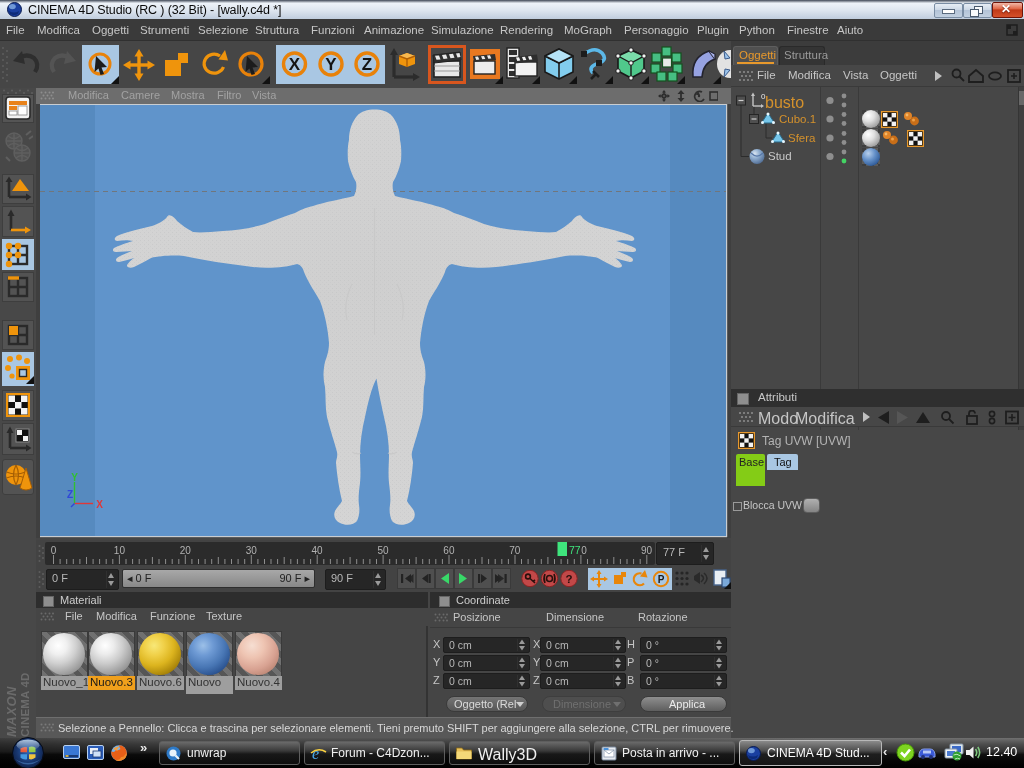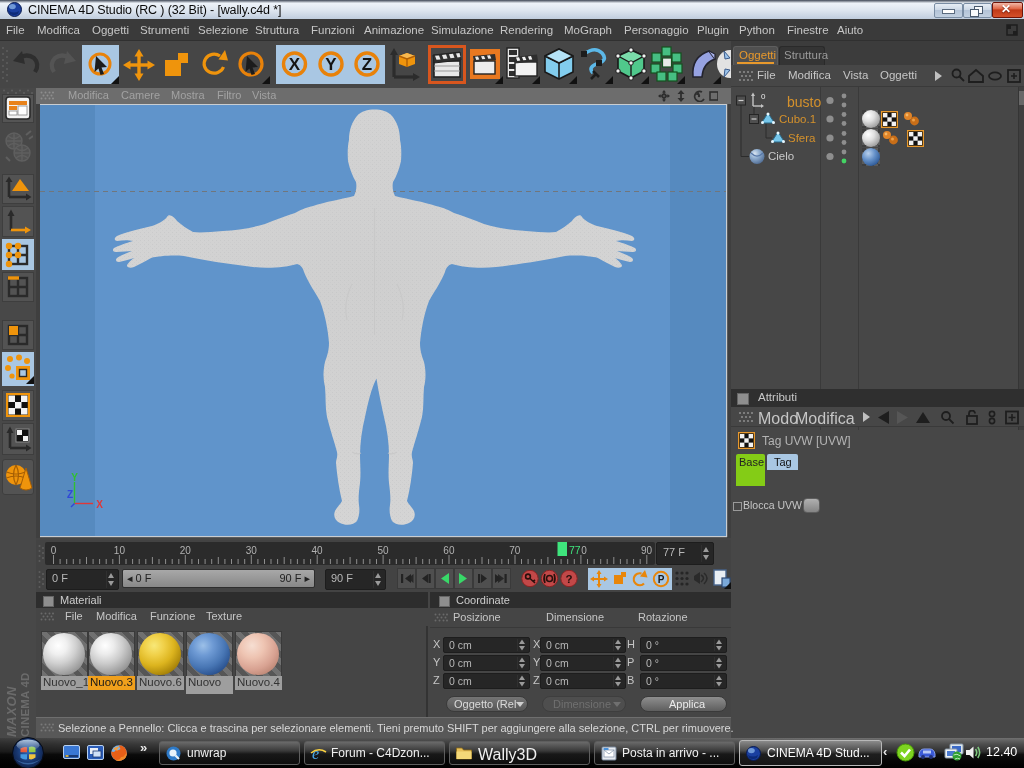--- a/index.html
+++ b/index.html
@@ -983,24 +983,24 @@
         <defs>
           <radialGradient id="cielog" cx="0.35" cy="0.3" r="0.8">
             <stop offset="0" stop-color="#d8e4f0"></stop>
             <stop offset="0.4" stop-color="#90aed0"></stop>
             <stop offset="1" stop-color="#48648c"></stop>
           </radialGradient>
         </defs>
         <circle cx="26" cy="69.5" r="7.5" fill="url(#cielog)"></circle>
         <path d="M20 66 Q26 72 32 66" stroke="#5878a8" stroke-width="1.2" fill="none"></path>
       </svg>
-    <span class="tx" style="left:56px;top:7px;font-size:14px;color:#d4912c;">busto</span>
+    <span class="tx" style="left:34px;top:7px;font-size:16px;color:#d4912c;">busto</span>
     <span class="tx" style="left:48px;top:25.5px;font-size:11.5px;color:#d4912c;">Cubo.1</span>
     <span class="tx" style="left:57px;top:44.5px;font-size:11.5px;color:#d4912c;">Sfera</span>
-    <span class="tx" style="left:37px;top:63px;font-size:11.5px;color:#c8c8c8;">Cielo</span>
+    <span class="tx" style="left:37px;top:63px;font-size:11.5px;color:#c8c8c8;">Stud</span>
     <svg class="ab" style="left:0;top:0;" width="125" height="90" viewBox="0 0 125 90">
         <circle cx="99" cy="13.5" r="3.6" fill="#8e8e8e"></circle>
         <circle cx="113" cy="9.0" r="2.4" fill="#8e8e8e"></circle>
         <circle cx="113" cy="18.0" r="2.4" fill="#8e8e8e"></circle>
         <circle cx="99" cy="32" r="3.6" fill="#8e8e8e"></circle>
         <circle cx="113" cy="27.5" r="2.4" fill="#8e8e8e"></circle>
         <circle cx="113" cy="36.5" r="2.4" fill="#8e8e8e"></circle>
         <circle cx="99" cy="51" r="3.6" fill="#8e8e8e"></circle>
         <circle cx="113" cy="46.5" r="2.4" fill="#8e8e8e"></circle>
         <circle cx="113" cy="55.5" r="2.4" fill="#8e8e8e"></circle>

